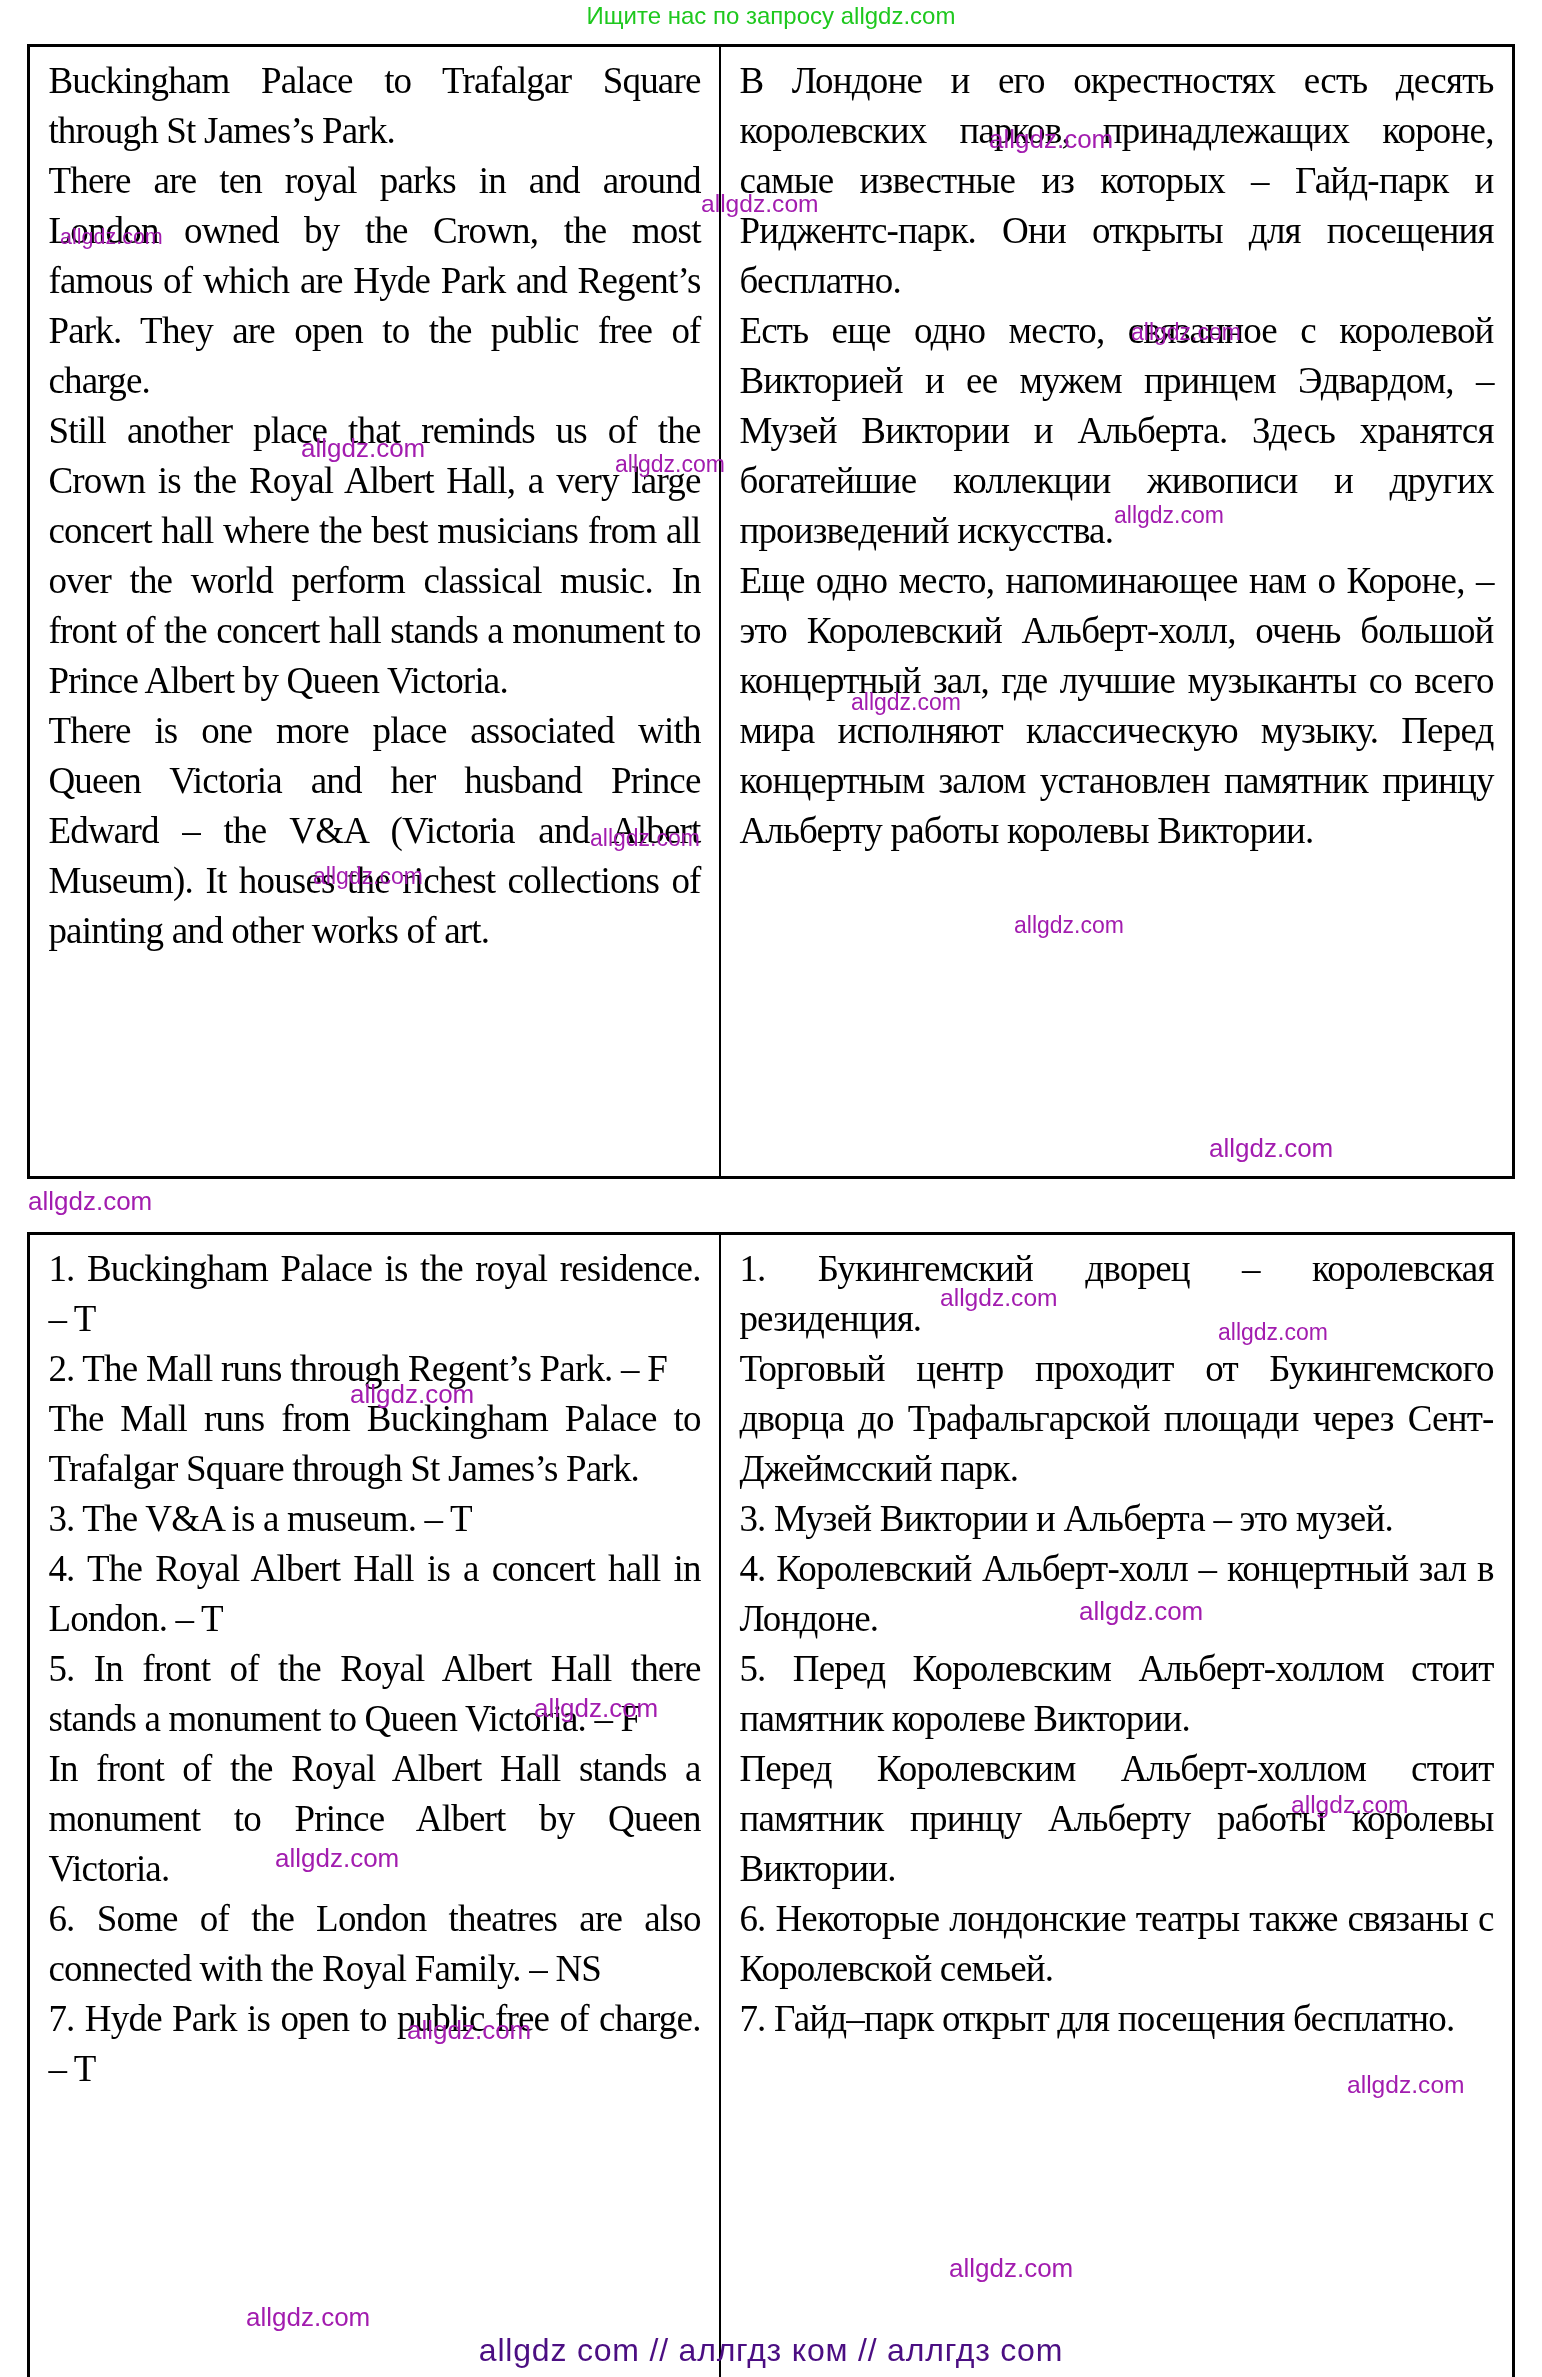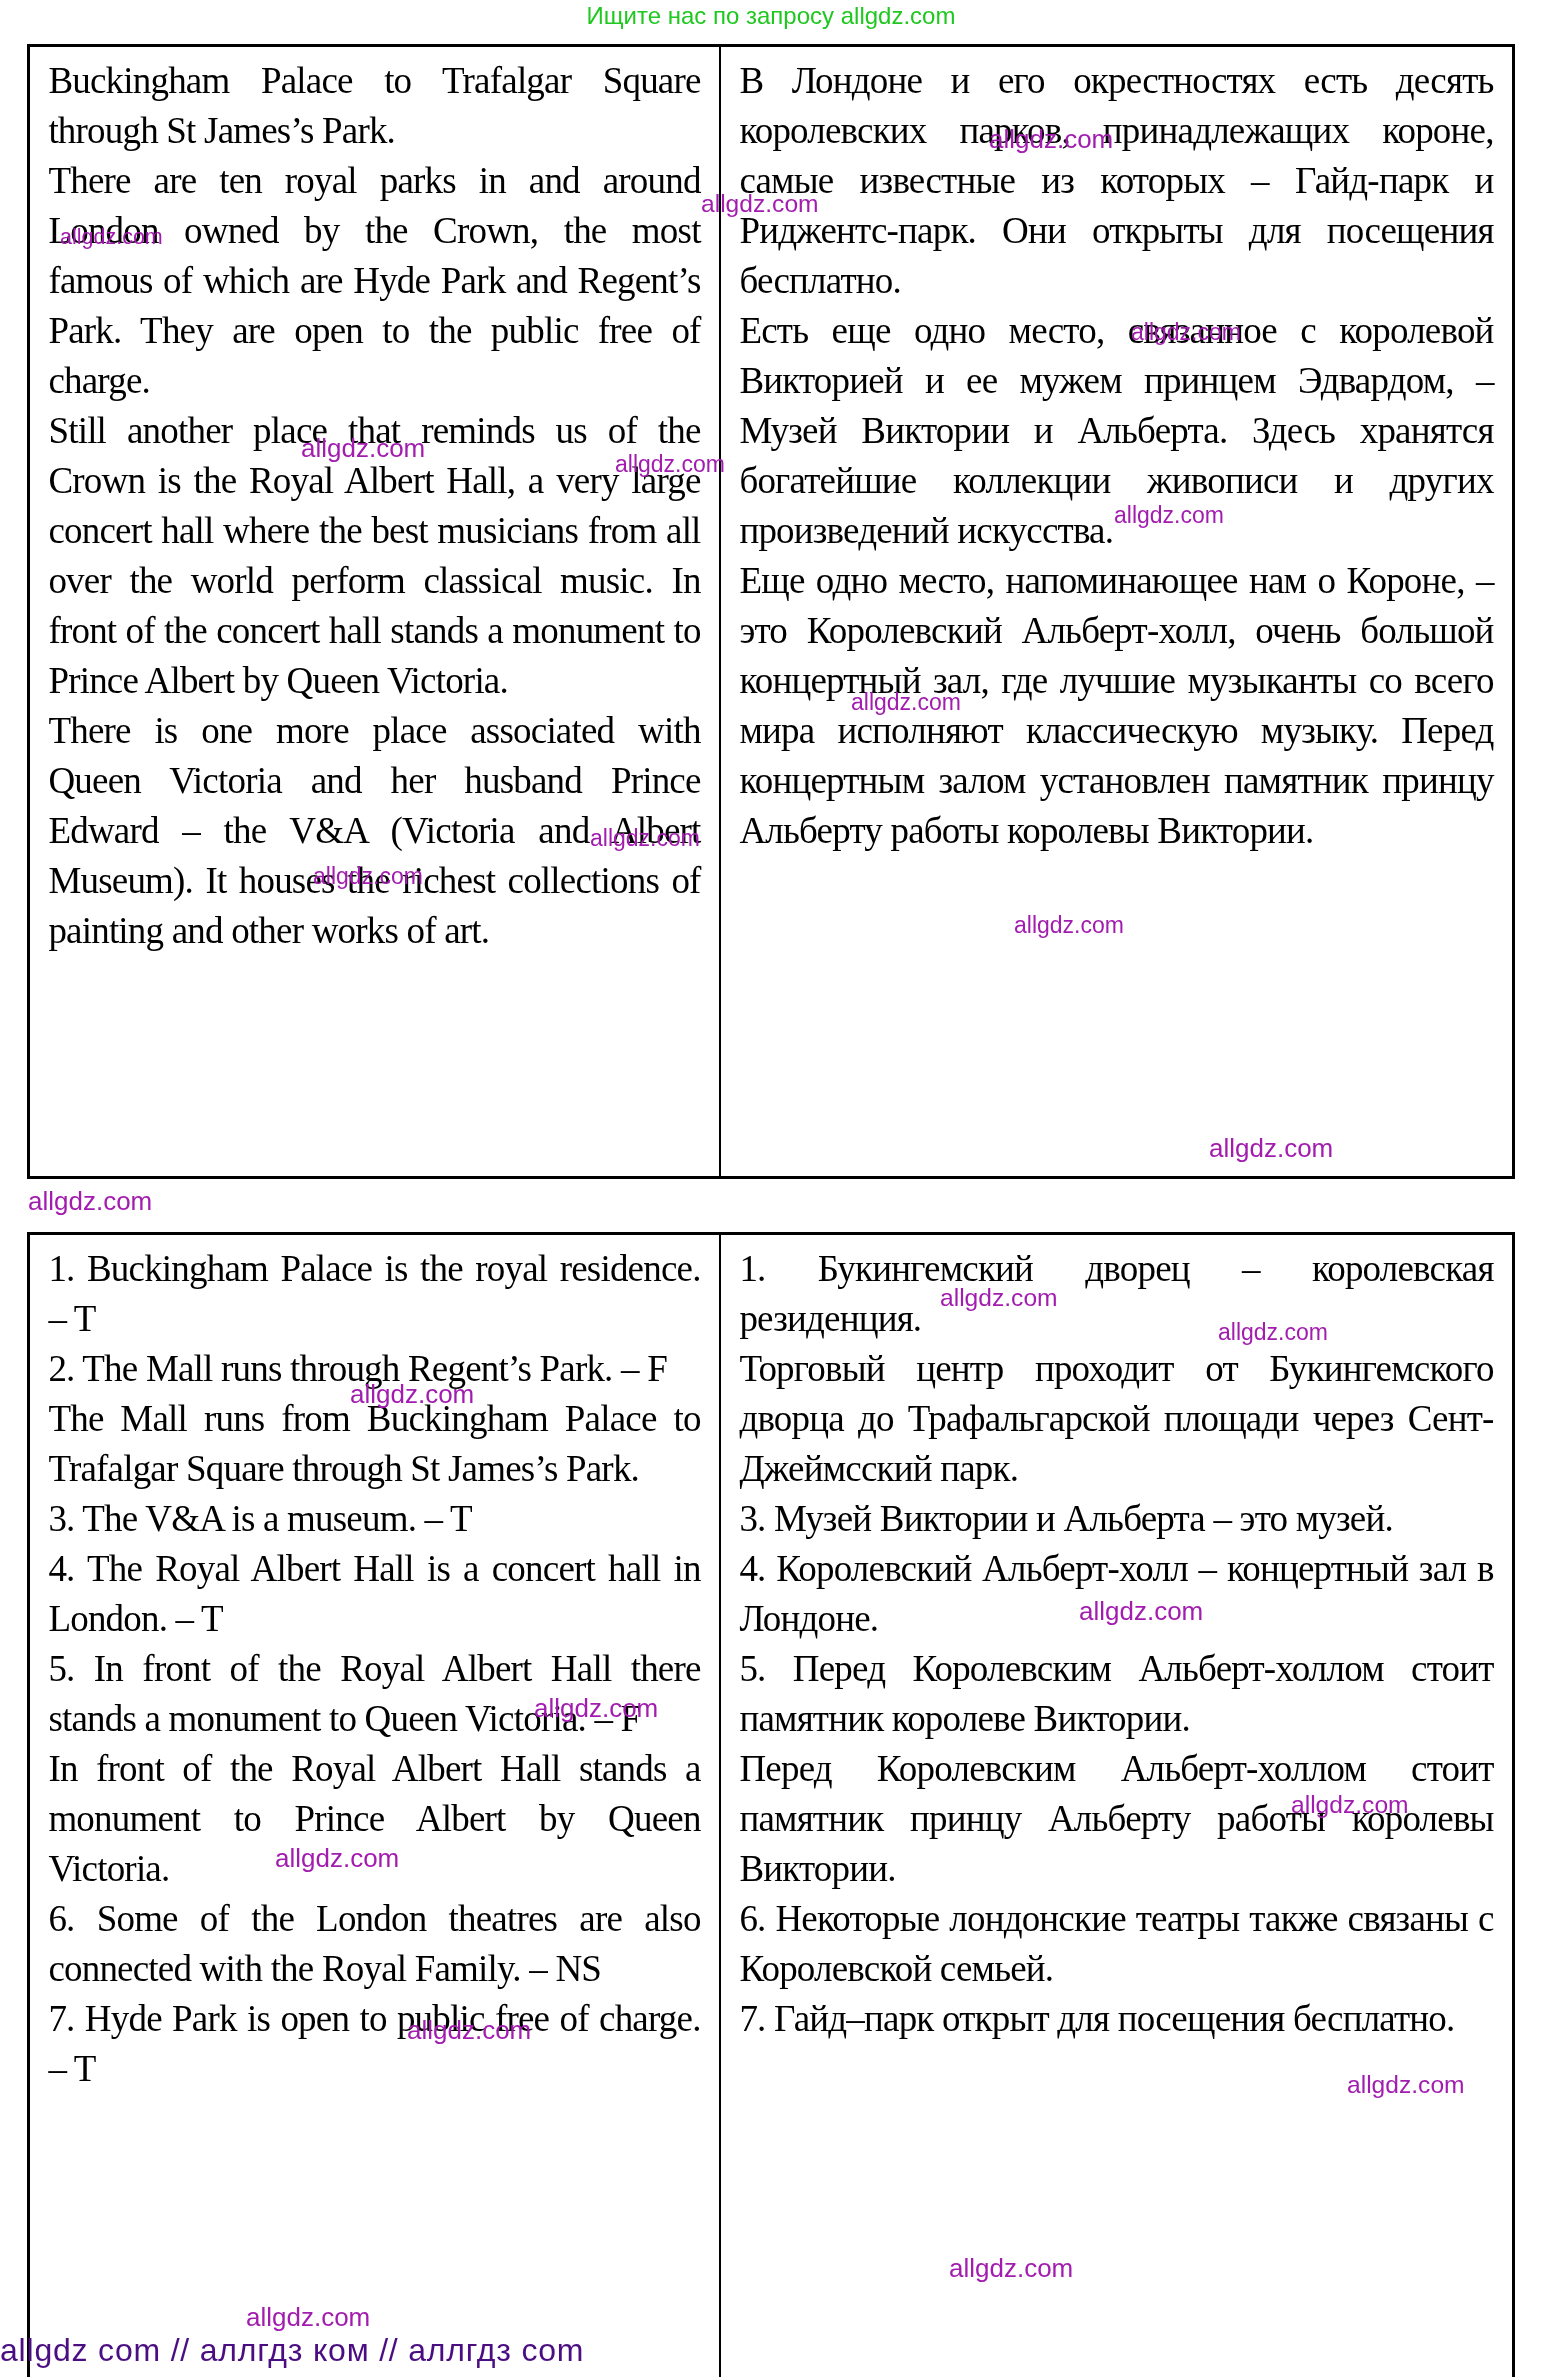--- a/index.html
+++ b/index.html
@@ -50,21 +50,21 @@
     position: absolute;
     font-family: "Liberation Sans", sans-serif;
     color: #a21caf;
     white-space: nowrap;
     line-height: 1;
   }
   .purple-footer {
     position: absolute;
     top: 2332px; left: 0;
     width: 100%;
-    text-align: left;
+    text-align: center;
     font-family: "Liberation Sans", sans-serif;
     font-size: 32px;
     color: #4b0e82;
     letter-spacing: 0.8px;
   }
 </style>
 </head>
 <body>
 
 <div class="page">

